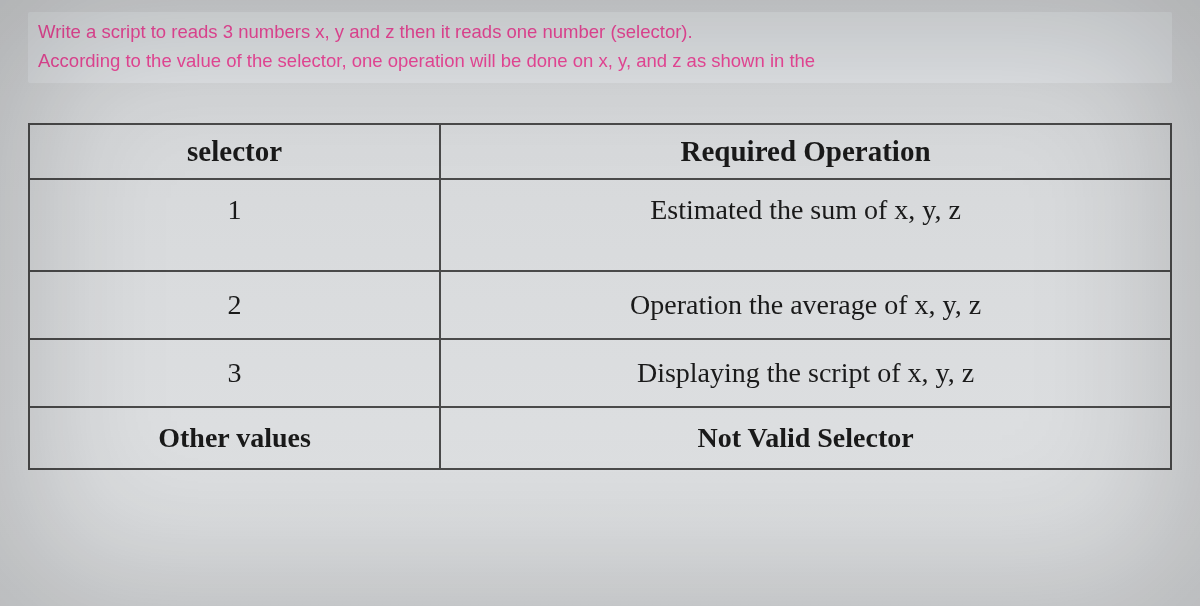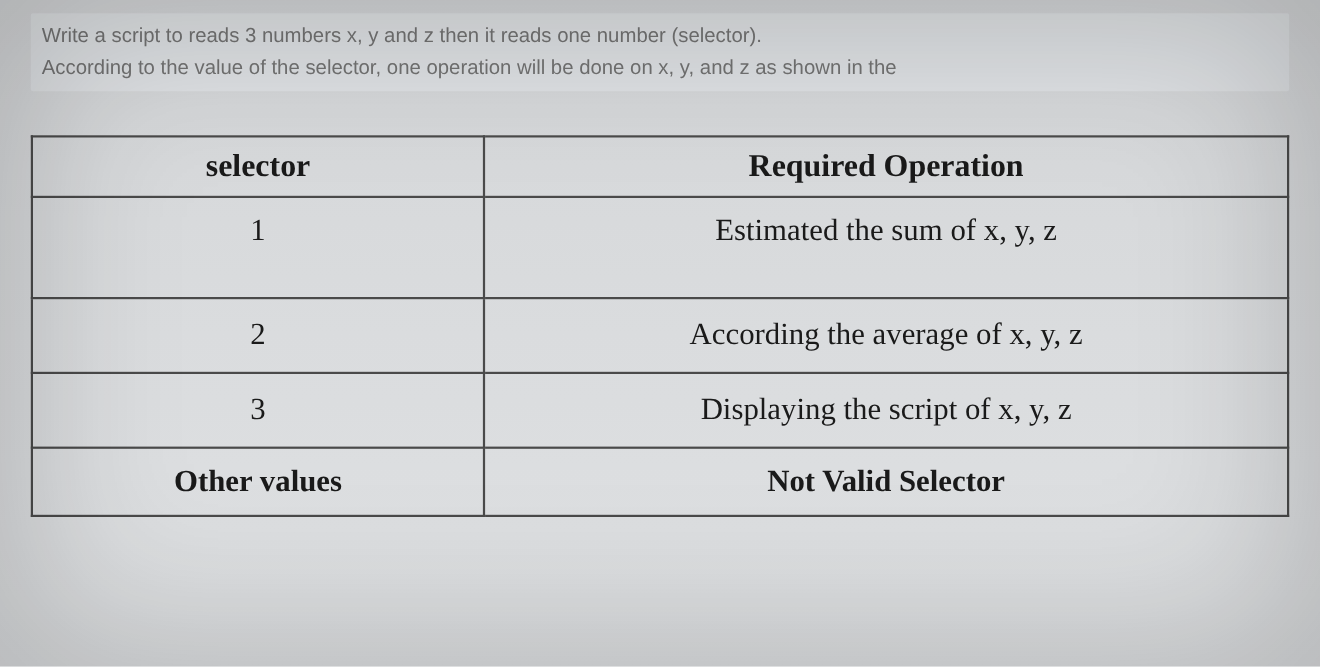--- a/index.html
+++ b/index.html
@@ -18,21 +18,21 @@
     }
     .question-text {
       background: rgba(228, 232, 235, 0.6);
       padding: 6px 10px 8px 10px;
       margin-bottom: 14px;
       border-radius: 2px;
     }
     .question-text p {
       font-family: -apple-system, BlinkMacSystemFont, 'Segoe UI', Arial, sans-serif;
       font-size: 18.5px;
-      color: #737373;
+      color: #ec4899;
       line-height: 1.55;
       font-weight: 400;
     }
     table {
       width: 100%;
       border-collapse: collapse;
       background: transparent;
       margin-top: 40px;
     }
     th, td {
@@ -94,21 +94,21 @@
       <th class="col-op">Required Operation</th>
     </tr>
   </thead>
   <tbody>
     <tr class="row-1">
       <td>1</td>
       <td>Estimated the sum of x, y, z</td>
     </tr>
     <tr class="row-2">
       <td>2</td>
-      <td>According the average of x, y, z</td>
+      <td>Operation the average of x, y, z</td>
     </tr>
     <tr class="row-3">
       <td>3</td>
       <td>Displaying the script of x, y, z</td>
     </tr>
     <tr class="row-4">
       <td>Other values</td>
       <td>Not Valid Selector</td>
     </tr>
   </tbody>

